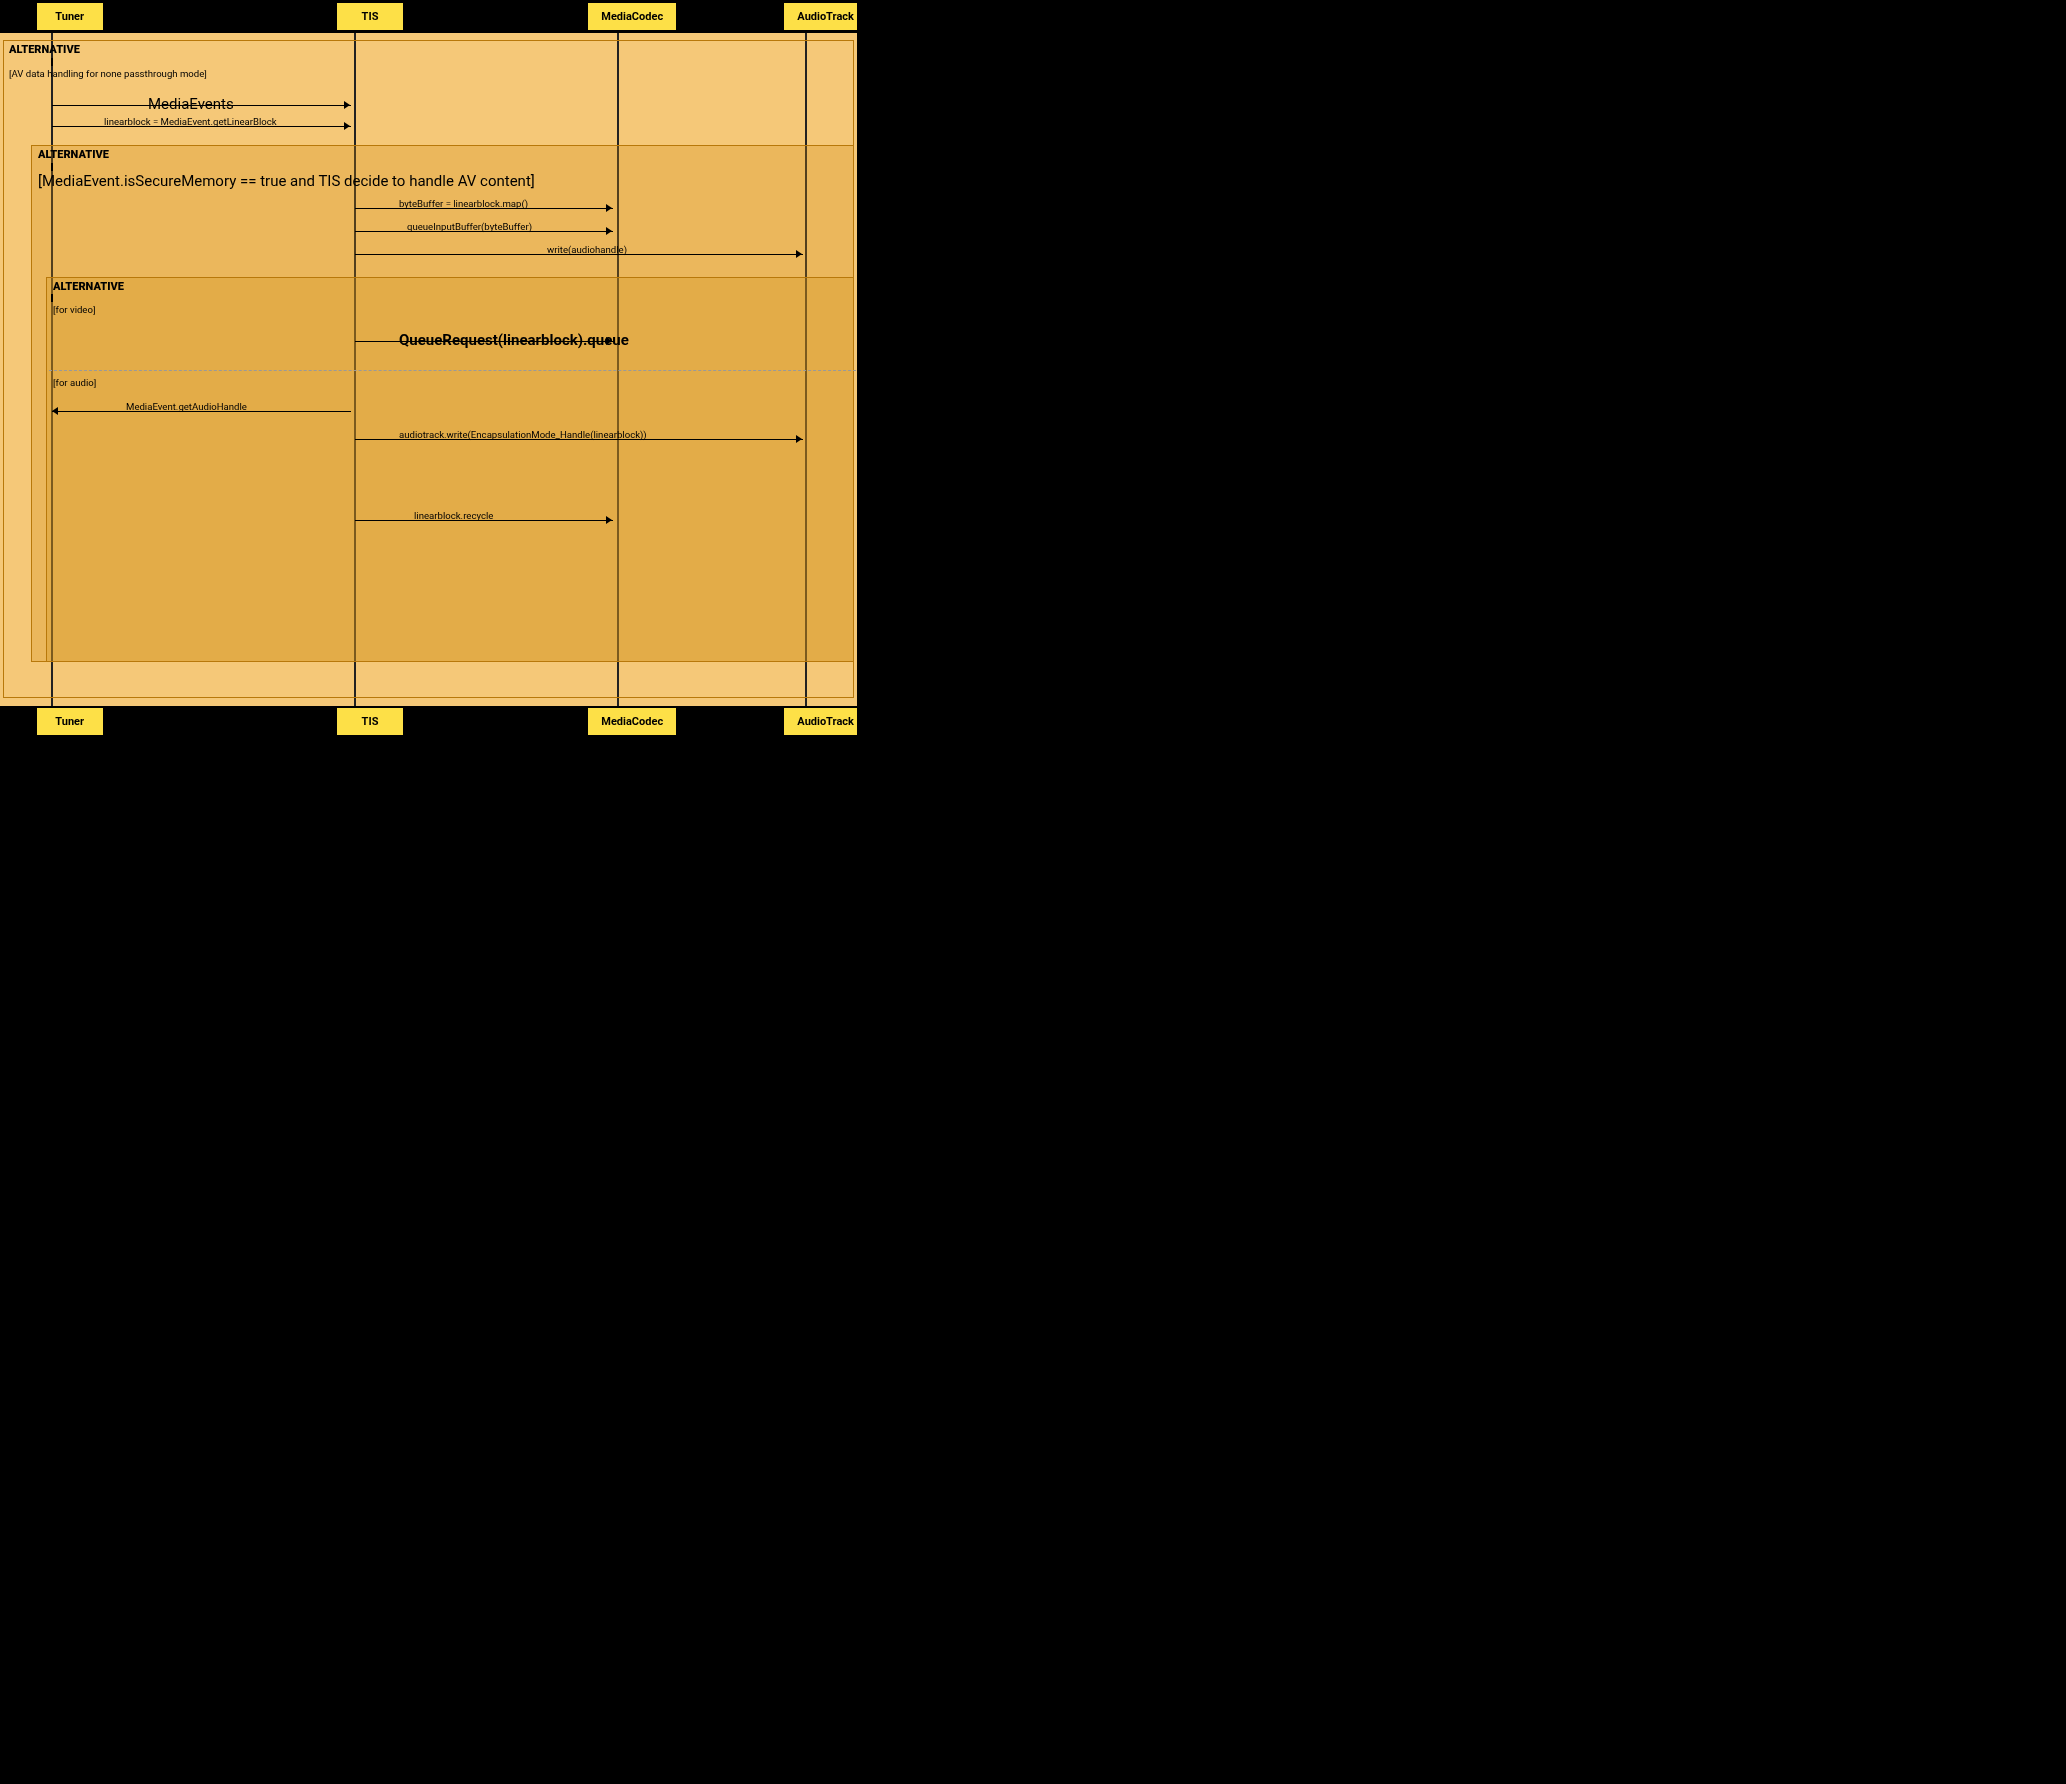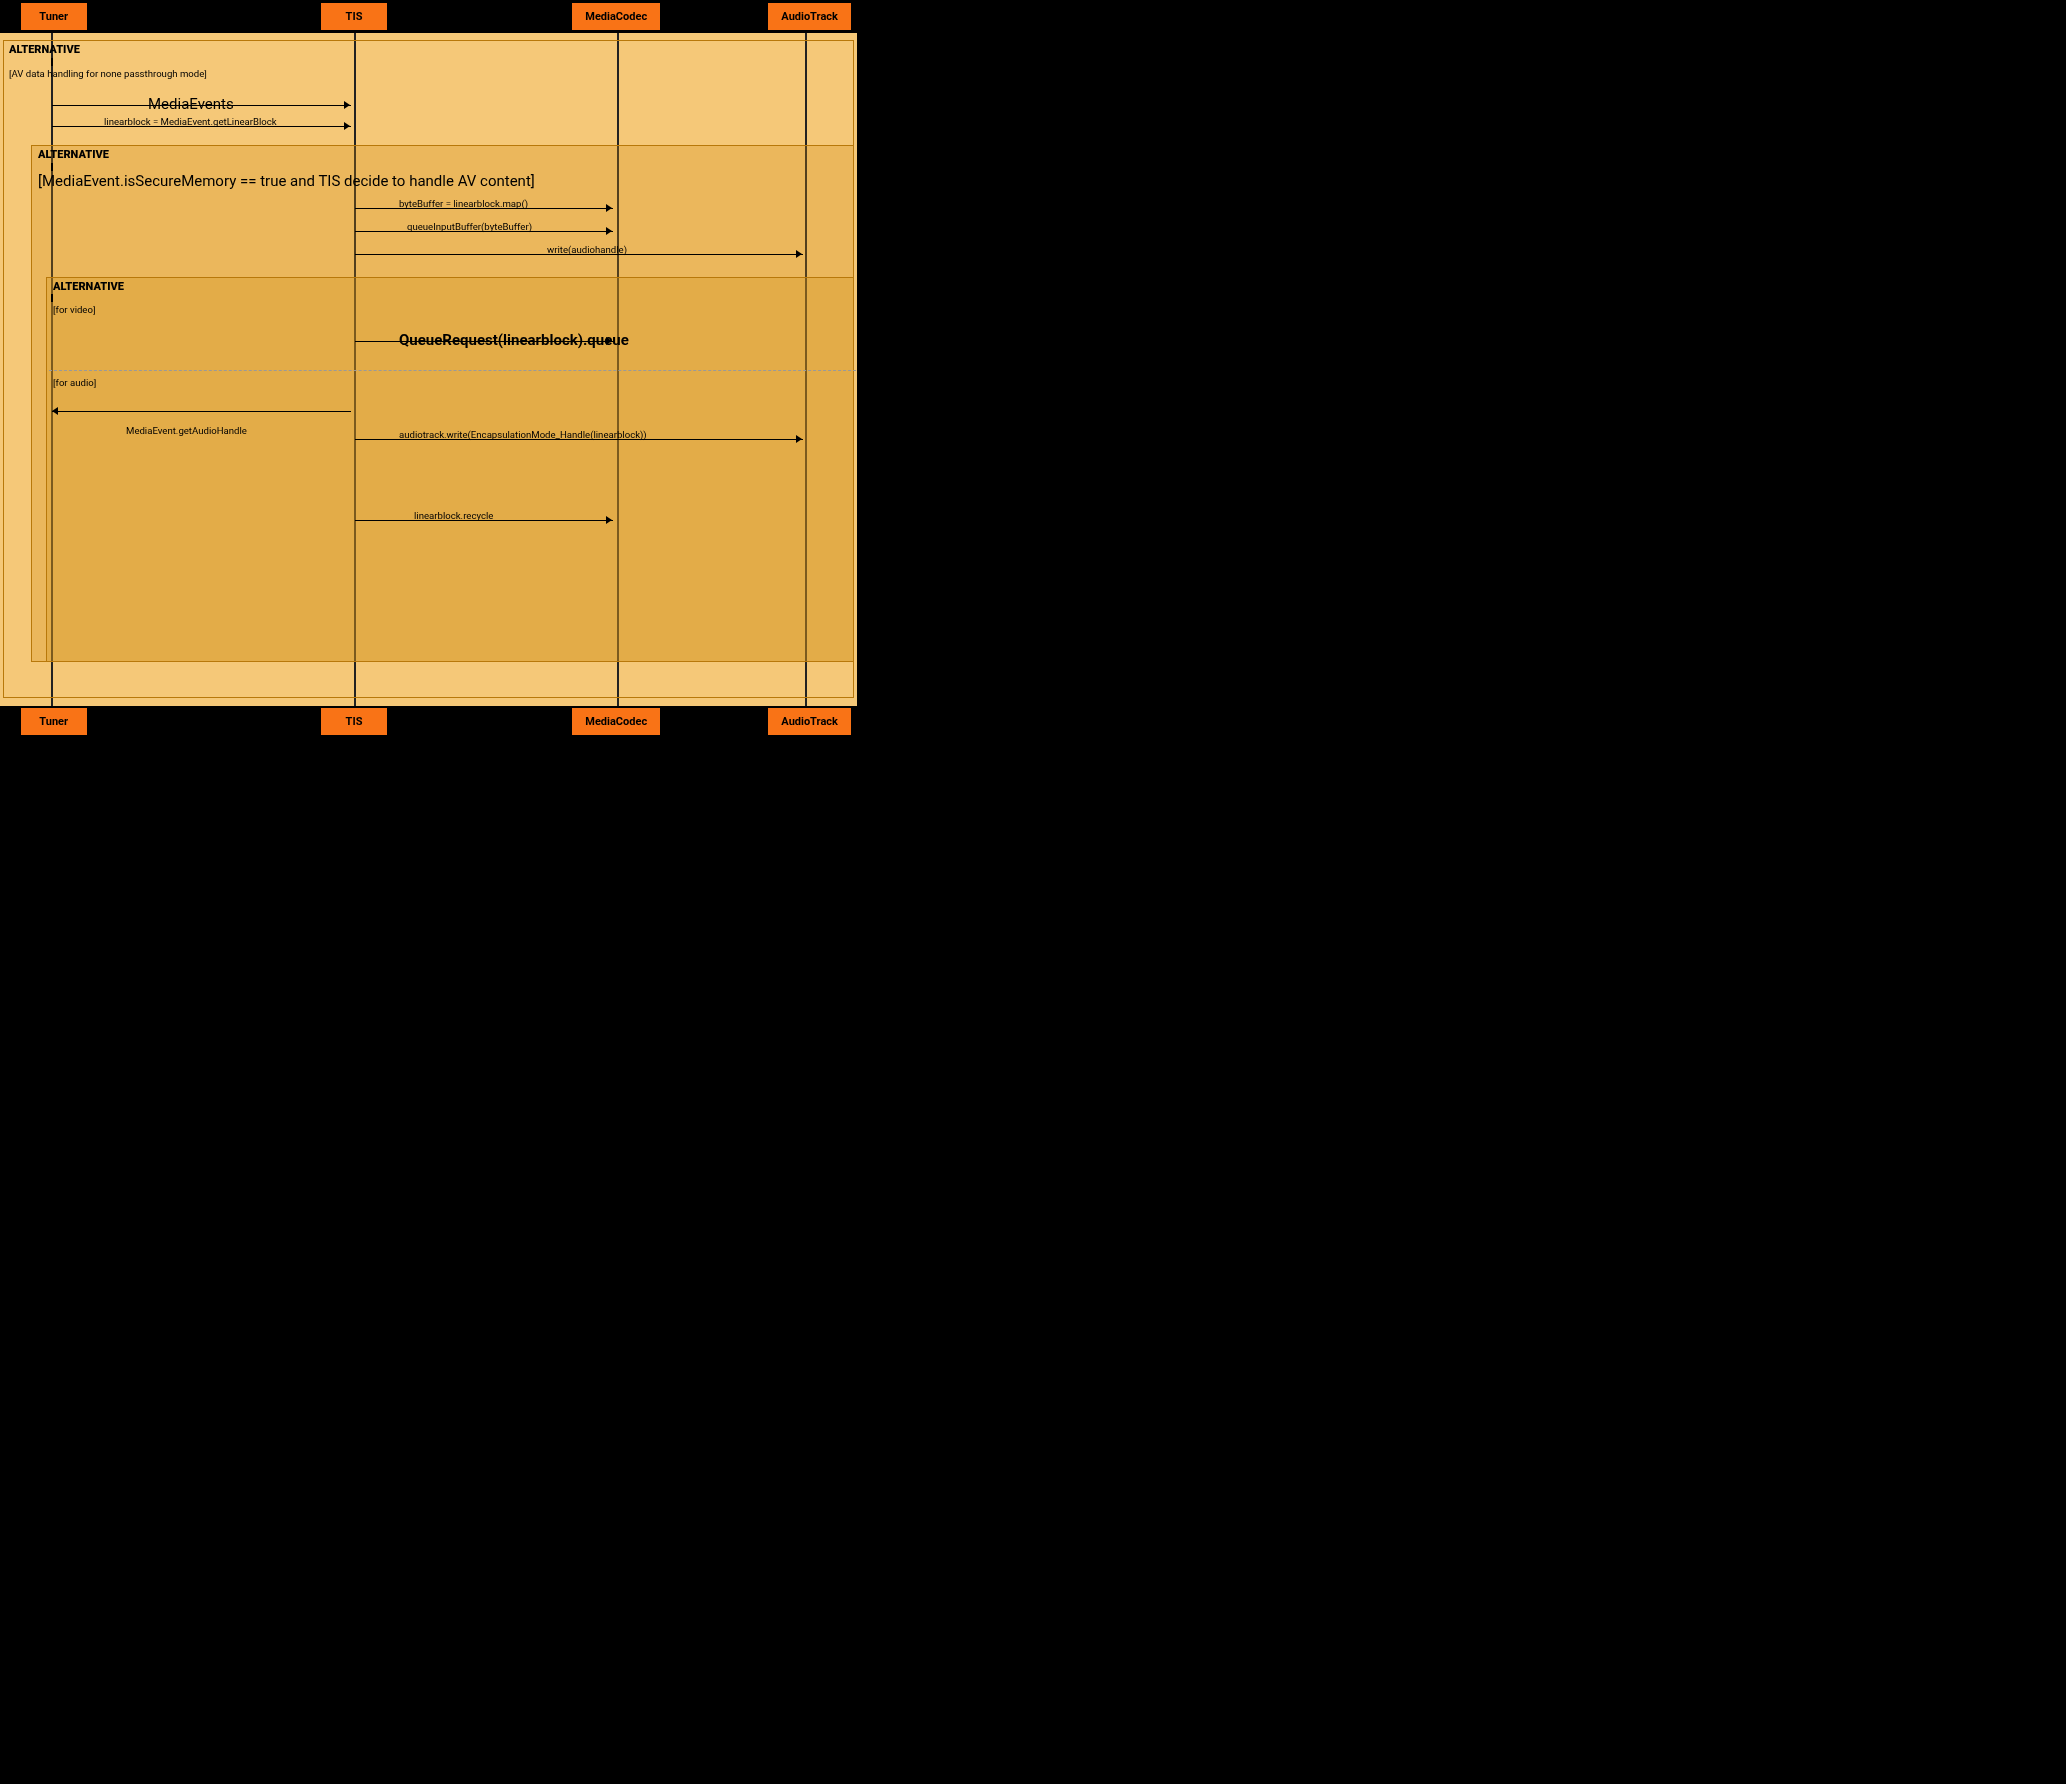--- a/index.html
+++ b/index.html
@@ -24,32 +24,33 @@
     .header-bar {
       background: #000;
       display: flex;
       align-items: center;
       height: 32.5px;
       padding: 0;
       flex-shrink: 0;
     }
 
     .lifeline-box {
-      background: #f97316;
+      background: #fde047;
       color: #000;
       font-weight: 700;
       font-size: 11px;
       text-align: right;
       padding: 4.4px 13.3px;
       min-width: 66px;
       height: 26.6px;
       display: flex;
       align-items: center;
       justify-content: center;
       position: absolute;
+      margin-left: 16px;
     }
 
     
     .main-content {
       flex: 1;
       background: #f5c878;
       position: relative;
       overflow: hidden;
     }
 
@@ -184,21 +185,21 @@
 
     <div class="dashed-divider" style="top:337px; left:49px; right:3px;"></div>
 
     <div style="position:absolute; top:343px; left:53px;">
       <span style="font-size:9.6px; color:#000;">[for audio]</span>
     </div>
 
     <div style="position:absolute; top:371px; left:52px; width:303px; height:14.8px;">
       <div style="position:absolute; top:7.4px; left:0; width:299px; height:1.5px; background:#000;"></div>
       <div style="position:absolute; top:3.7px; left:0; border-right:6.6px solid #000; border-top:4.4px solid transparent; border-bottom:4.4px solid transparent;"></div>
-      <span style="position:absolute; top:-3px; left:74px; font-size:9.6px; color:#000;margin-top:24px;">MediaEvent.getAudioHandle</span>
+      <span style="position:absolute; top:-3px; left:74px; font-size:9.6px; color:#000;">MediaEvent.getAudioHandle</span>
     </div>
 
     <div style="position:absolute; top:399px; left:355px; width:452px; height:14.8px;">
       <div style="position:absolute; top:7.4px; left:0; width:448px; height:1.5px; background:#000;"></div>
       <div style="position:absolute; top:3.7px; left:441px; border-left:6.6px solid #000; border-top:4.4px solid transparent; border-bottom:4.4px solid transparent;"></div>
       <span style="position:absolute; top:-3px; left:44px; font-size:9.6px; color:#000;">audiotrack.write(EncapsulationMode_Handle(linearblock))</span>
     </div>
 
     <div style="position:absolute; top:480px; left:355px; width:262px; height:14.8px;">
       <div style="position:absolute; top:7.4px; left:0; width:258px; height:1.5px; background:#000;"></div>

